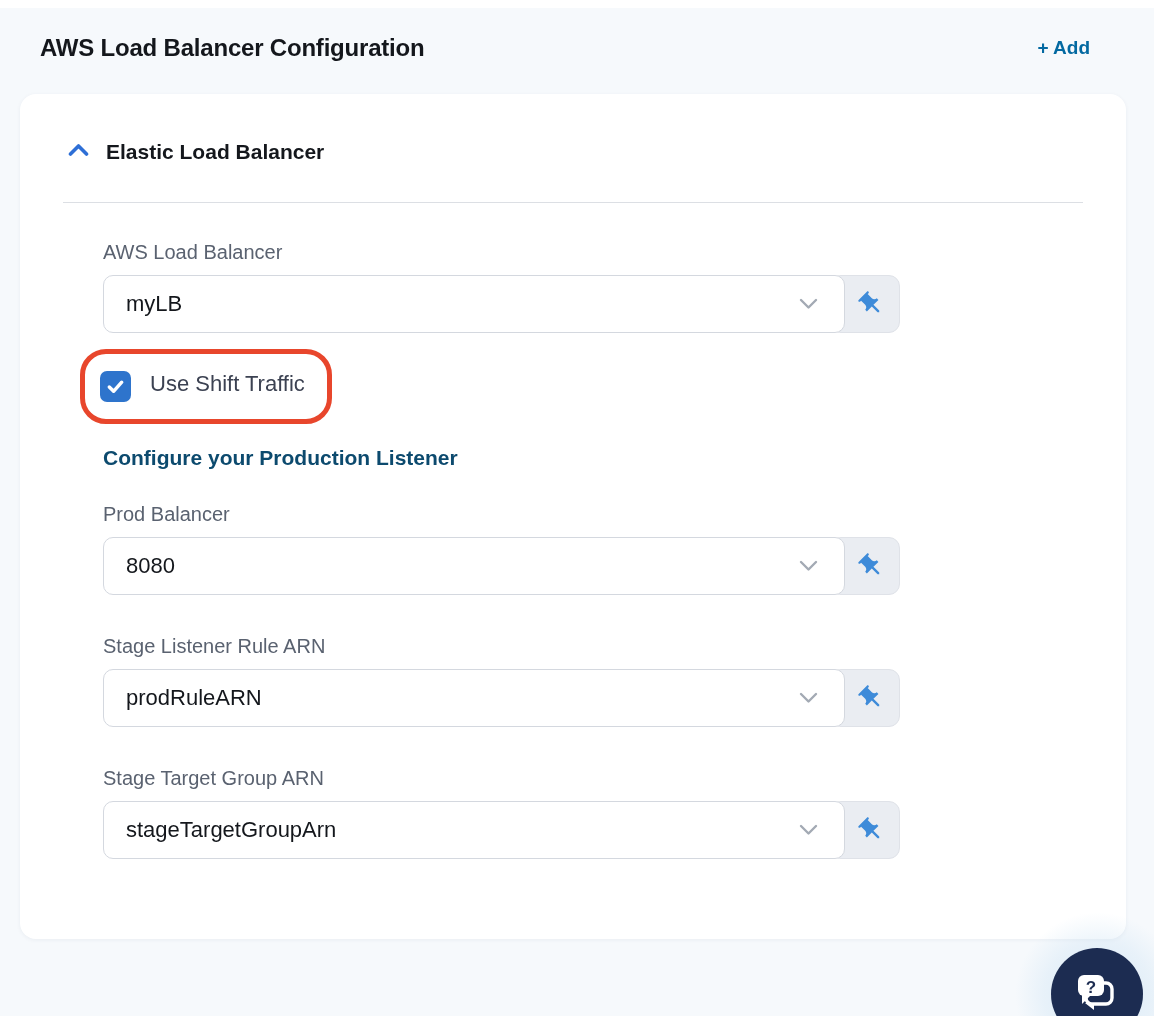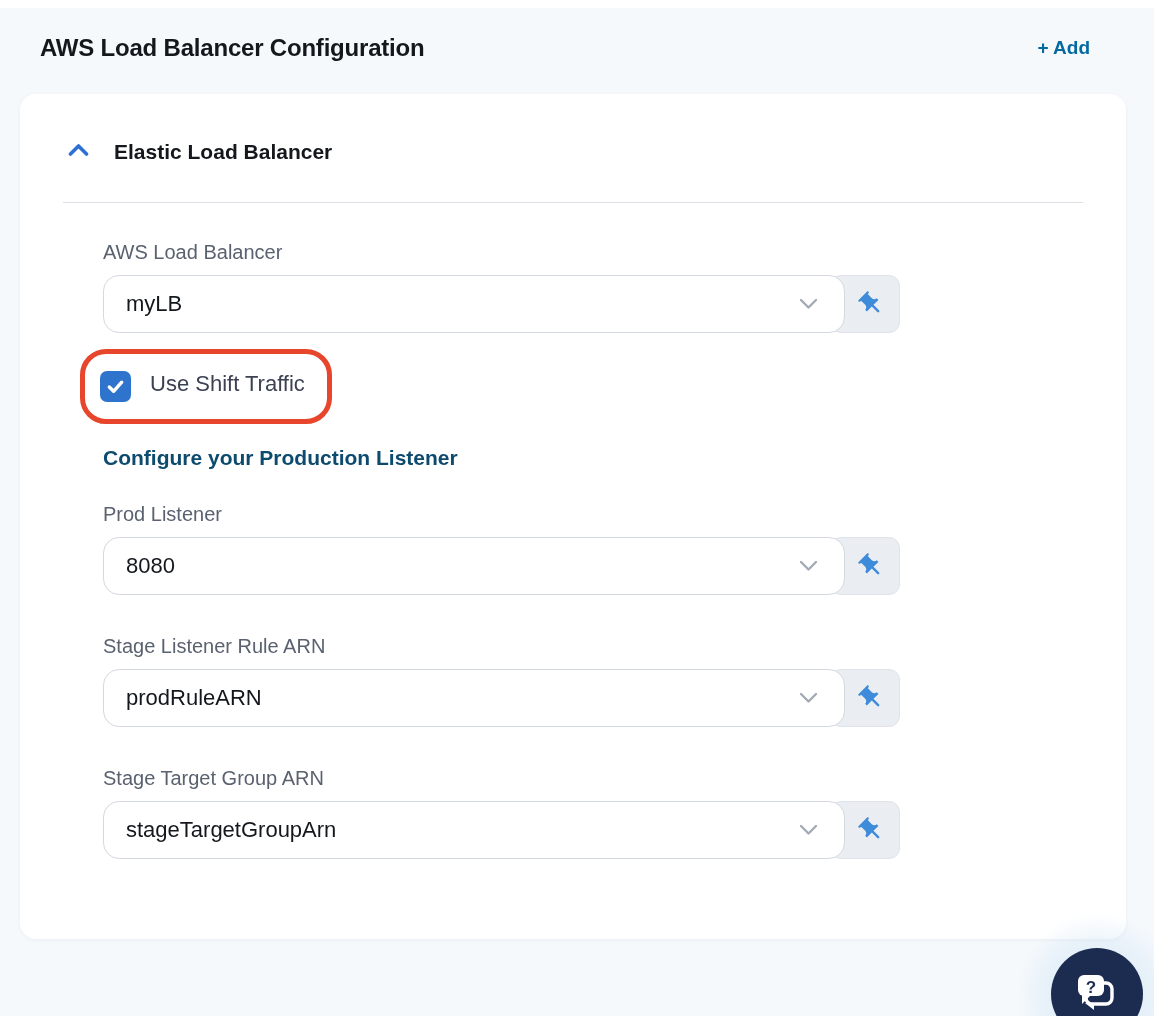--- a/index.html
+++ b/index.html
@@ -19,39 +19,39 @@
   .add-button { font-size: 19px; font-weight: 700; color: #0369a1; cursor: pointer; }
 
   .card {
     margin: 32px 28px 0 20px;
     background: #ffffff;
     border-radius: 16px;
     box-shadow: 0 1px 4px rgba(30,50,90,0.06);
     padding: 46px 43px 74px 43px;
     min-height: 845px;
   }
-  .section-header { display: flex; align-items: center; gap: 25px; padding-left: 5px; cursor: pointer; }
+  .section-header { display: flex; align-items: center; gap: 17px; padding-left: 5px; cursor: pointer; }
   .section-title { font-size: 21px; font-weight: 700; color: #14171c; }
   .divider { height: 1px; background: #dcdfe4; margin-top: 38px; }
 
   .fields { margin-left: 40px; width: 797px; margin-top: 38px; }
   .field + .field { margin-top: 40px; }
   .field-label { font-size: 20px; color: #5a6270; margin-bottom: 11px; }
 
   .select-group { position: relative; height: 58px; }
   .pin-area {
     position: absolute; right: 0; top: 0; bottom: 0; width: 70px;
     background: #eaedf2; border: 1px solid #dfe2e8; border-radius: 11px;
     display: flex; align-items: center; justify-content: flex-end;
     cursor: pointer;
   }
   .pin-area svg { margin-right: 14px; }
   .select-box {
     position: absolute; left: 0; top: 0; bottom: 0; right: 55px;
-    background: #ffffff; border: 1px solid #d4d8df; border-radius: 16px;
+    background: #ffffff; border: 1px solid #d4d8df; border-radius: 10px;
     display: flex; align-items: center; justify-content: space-between;
     padding: 0 26px 0 22px; cursor: pointer; z-index: 2;
   }
   .select-value { font-size: 22px; color: #14171c; }
 
   .annotation {
     display: inline-flex; align-items: flex-start; gap: 19px;
     border: 5px solid #e8462c; border-radius: 26px;
     padding: 17px 22px 17px 15px;
     margin: 16px 0 0 -23px;
@@ -125,21 +125,21 @@
         <svg width="21" height="21" viewBox="0 0 22 22" fill="none">
           <polyline points="4.5,11.5 9,16 17.5,6.5" stroke="#ffffff" stroke-width="3.6" stroke-linecap="round" stroke-linejoin="round"></polyline>
         </svg>
       </div>
       <span class="checkbox-label">Use Shift Traffic</span>
     </div>
 
     <div class="subheading">Configure your Production Listener</div>
 
     <div class="field">
-      <div class="field-label">Prod Listener</div>
+      <div class="field-label">Prod Balancer</div>
       <div class="select-group">
         <div class="pin-area">
           <svg width="28" height="28" viewBox="0 0 24 24">
             <path transform="rotate(-45 12 12)" fill="#3e8bd9" d="M16 9V4h1c.55 0 1-.45 1-1s-.45-1-1-1H7c-.55 0-1 .45-1 1s.45 1 1 1h1v5c0 1.66-1.34 3-3 3v2h5.97v7l1 1 1-1v-7H19v-2c-1.66 0-3-1.34-3-3z"></path>
           </svg>
         </div>
         <div class="select-box">
           <span class="select-value">8080</span>
           <svg width="19" height="12" viewBox="0 0 19 12" fill="none">
             <polyline points="2,2 9.5,9.5 17,2" stroke="#a3aab4" stroke-width="2.4" stroke-linecap="round" stroke-linejoin="round"></polyline>

